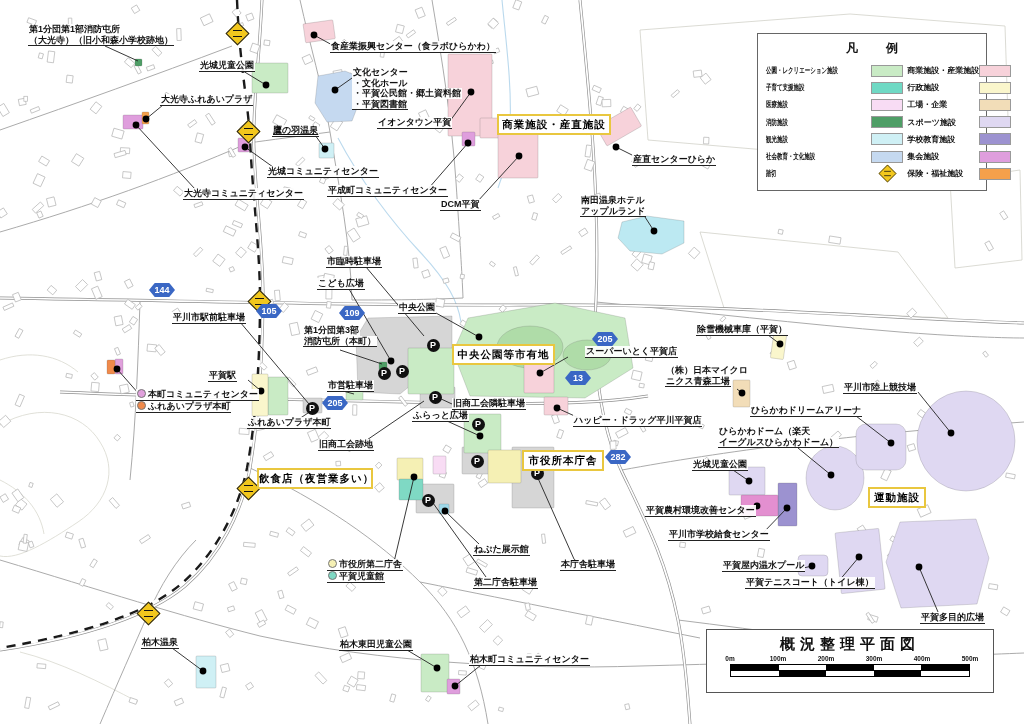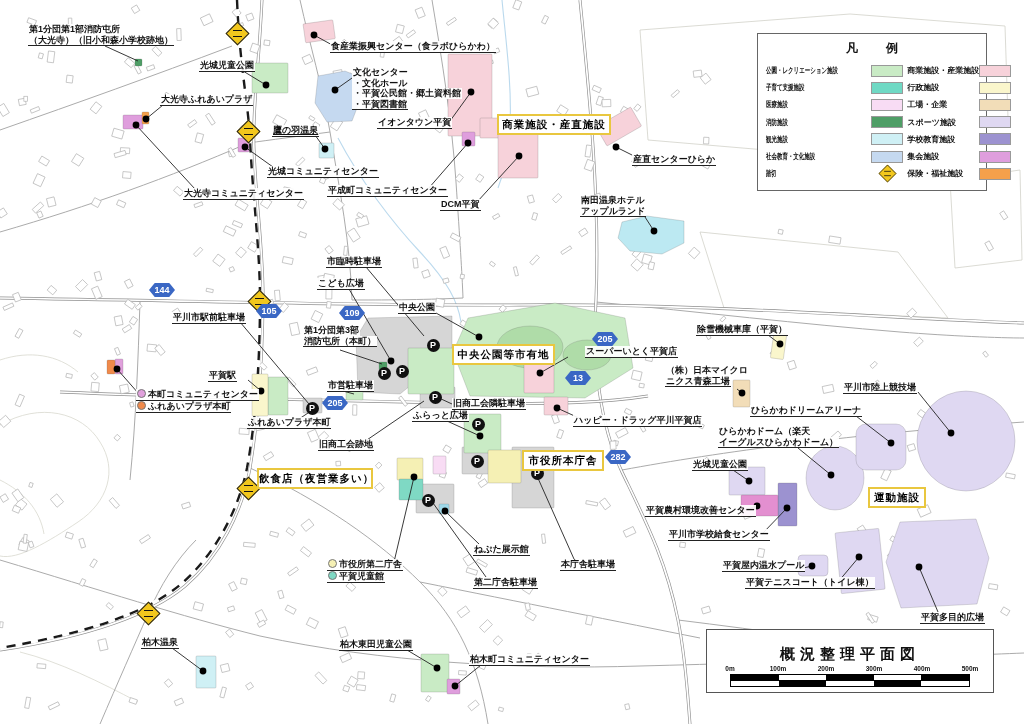--- a/index.html
+++ b/index.html
@@ -31,21 +31,21 @@
   .legend h3{margin:0 0 5px;text-align:center;font-size:12px;font-weight:bold;letter-spacing:8px;padding-left:8px}
   .lgrid{display:flex;gap:4px}
   .lcol{flex:1}
   .lrow{display:flex;align-items:center;height:17.2px}
   .lrow .lab{font-size:8px;white-space:nowrap;flex:1;transform-origin:left center;font-weight:600}
   .lrow .sw{width:30px;height:10px;border:1px solid #999;flex:none}
   .lrow .mini{flex:none;transform:rotate(45deg) scale(.75);position:static;margin-right:7px}
   
   .titlebox{position:absolute;left:706px;top:629px;width:288px;height:64px;background:#fff;
             border:1.2px solid #555;z-index:40;box-sizing:border-box}
-  .titlebox h2{margin:15px 0 1px;text-align:center;font-size:15px;letter-spacing:5px;font-weight:600}
+  .titlebox h2{margin:5px 0 1px;text-align:center;font-size:15px;letter-spacing:5px;font-weight:600}
   .sbar{position:relative;margin:1px auto 0;width:240px;height:26px}
   .sticks span{position:absolute;top:0;font-size:6.5px;font-weight:600;transform:translateX(-50%)}
   .srow{position:absolute;left:0;width:240px;height:7px;border:1px solid #000;box-sizing:border-box;display:flex}
   .r1{top:9px}.r2{top:15px}
   .srow i{flex:1;display:block;height:100%}
 </style>
 </head>
 <body>
 
 <div id="stage">

